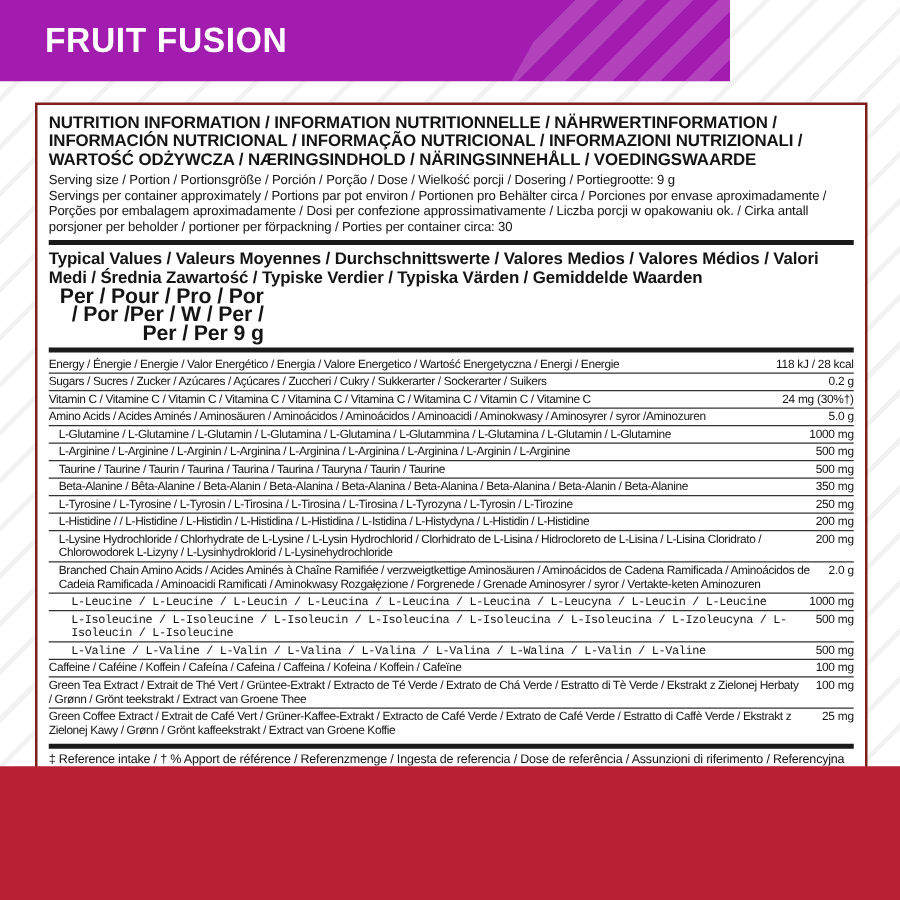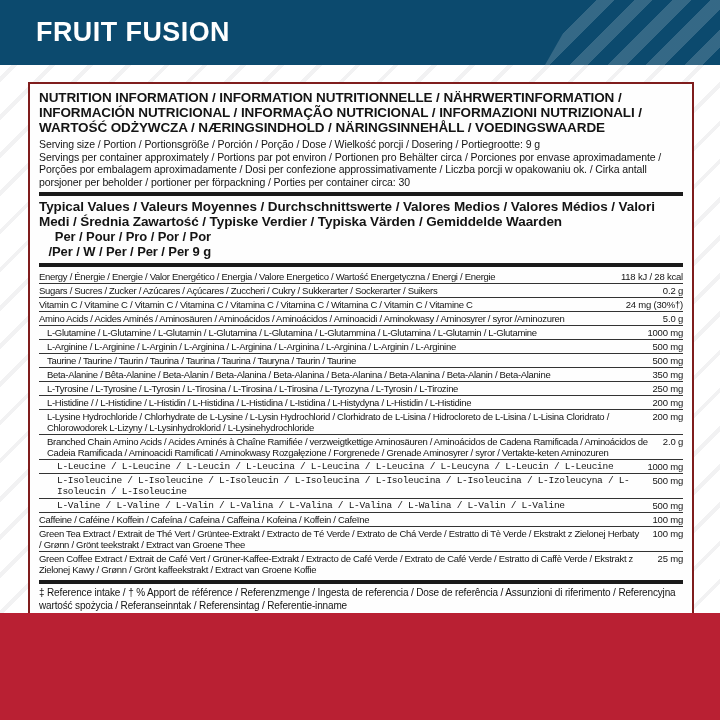--- a/index.html
+++ b/index.html
@@ -6,22 +6,22 @@
   html,body { margin:0; padding:0; }
   body {
     width:720px; height:720px; position:relative; overflow:hidden;
     font-family:"Liberation Sans", sans-serif; color:#141414;
     background-color:#ffffff;
     background-image:repeating-linear-gradient(135deg, #f2f2f3 0 4px, #ffffff 4px 27px);
   }
 
   
   .banner{
-    position:absolute; top:0; left:0; width:720px; height:65px;
-    background:#0c4a6e; overflow:hidden;
+    position:absolute; top:0; left:0; width:584px; height:65px;
+    background:#a21caf; overflow:hidden;
   }
   .banner-stripes{
     position:absolute; top:0; right:0; height:100%; width:200px;
     background:repeating-linear-gradient(135deg, rgba(255,255,255,0.17) 0 13px, rgba(255,255,255,0) 13px 27px);
     clip-path:polygon(62px 0, 25px 100%, 100% 100%, 100% 0);
   }
   .banner h1{
     position:absolute; left:36px; top:50%; margin:0;
     transform:translateY(-52%) scaleX(0.96); transform-origin:left center;
     color:#ffffff; font-size:28px; font-weight:bold; letter-spacing:0.5px;
@@ -37,21 +37,21 @@
   .panel-title{
     font-weight:bold; font-size:13.5px; line-height:15px;
     letter-spacing:-0.1px; margin:1px 0 3px 0;
   }
   .serving{ font-size:10.5px; line-height:12.5px; margin:0; letter-spacing:-0.1px; }
 
   .rule{ height:4px; background:#1a1a1a; margin:4px 0 3px 0; }
 
   .cols-header{ display:flex; align-items:flex-start; margin:1px 0 2px 0;flex-direction:column; }
   .col-left{ flex:1; font-weight:bold; font-size:13.5px; line-height:15px; margin:0; letter-spacing:-0.1px; }
-  .col-right{ width:172px; font-weight:bold; font-size:13px; line-height:15px; margin:0; text-align:right; letter-spacing:-0.1px; }
+  .col-right{ width:172px; font-weight:bold; font-size:17px; line-height:15px; margin:0; text-align:right; letter-spacing:-0.1px; }
 
   .trow{
     display:flex; align-items:flex-start;
     border-bottom:1px solid #333;
     padding:1px 0 1px 0;
     font-size:9.5px; line-height:11px; letter-spacing:-0.3px;
   }
   .trow:last-child{ border-bottom:none; }
   .tlabel{ flex:1; }
   .tlabel.ind1{ padding-left:8px; }

